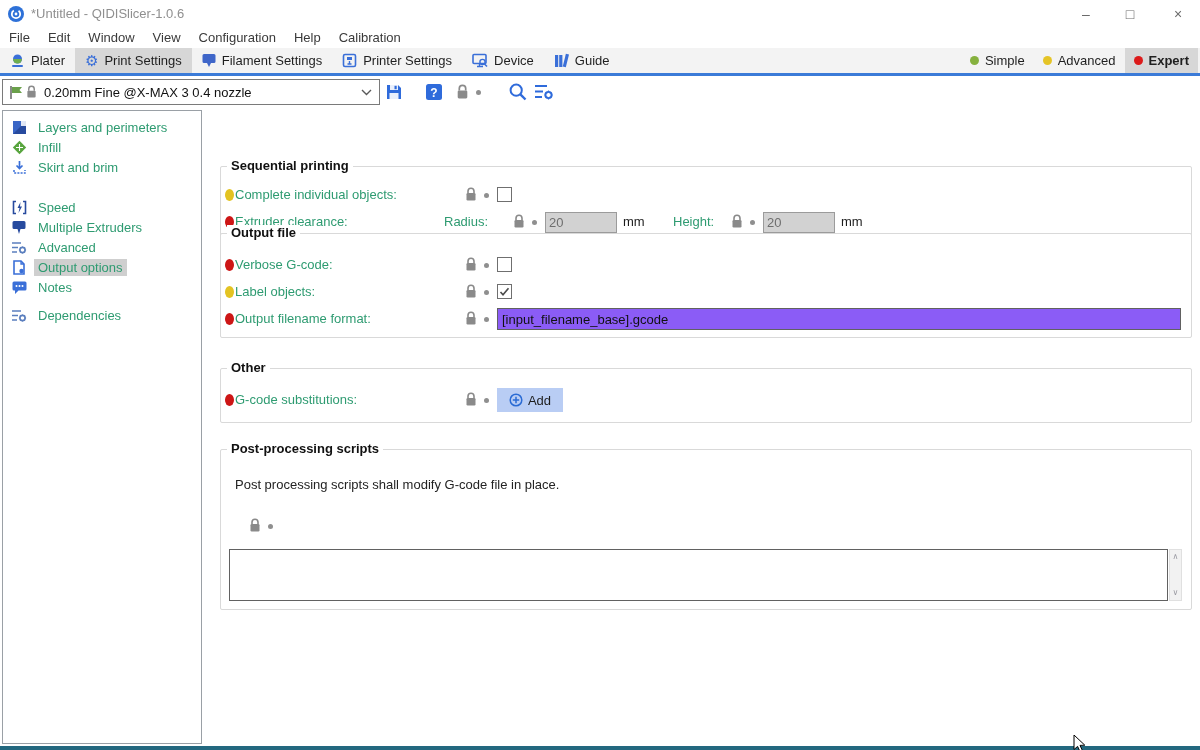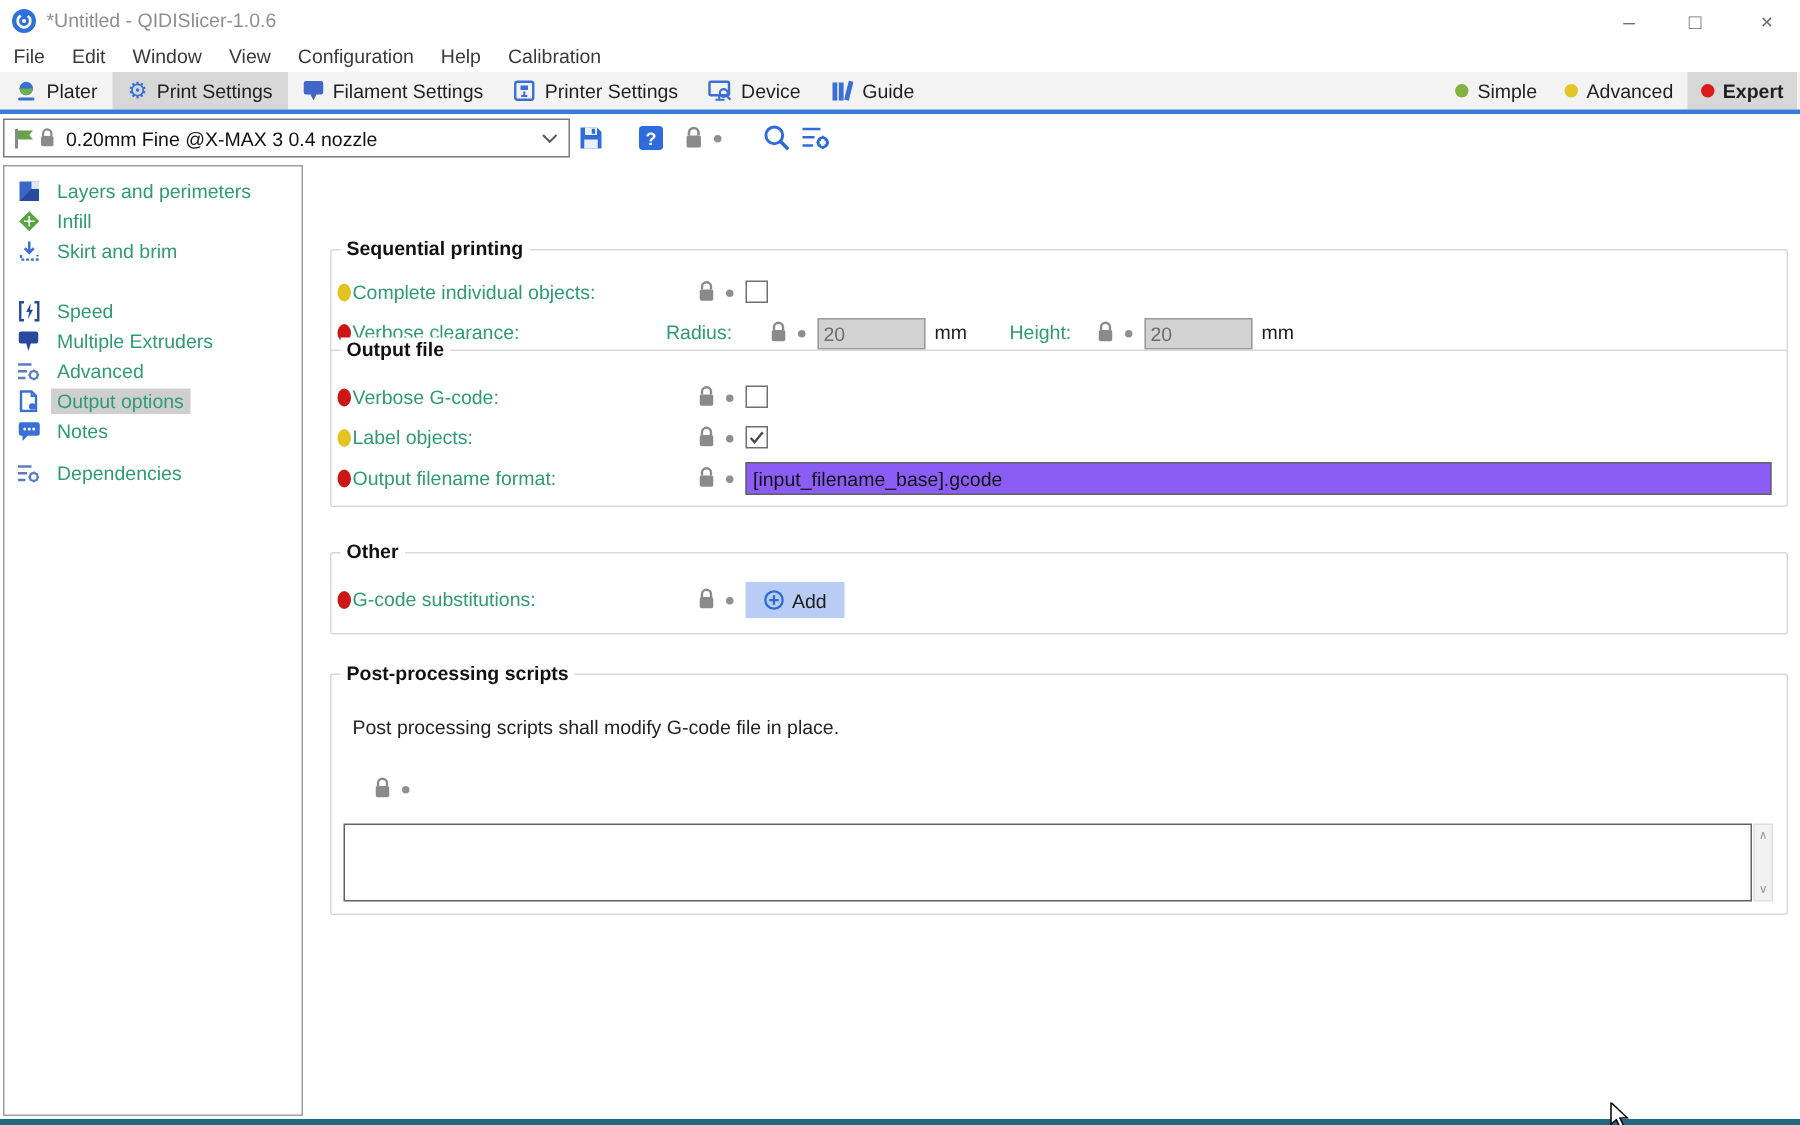--- a/index.html
+++ b/index.html
@@ -291,21 +291,21 @@
       <span class="opt-label">Complete individual objects:</span>
       <svg class="lock-btn" style="left:244px;" viewBox="0 0 12 15">
           <path d="M3 6V4.2a3 3 0 0 1 6 0V6" fill="none" stroke="#8a8a8a" stroke-width="1.6"></path>
           <rect x="1.5" y="6" width="9" height="7.5" rx="1.2" fill="#8a8a8a"></rect>
         </svg>
       <span class="dot-sep" style="left:263px;"></span>
       <span class="checkbox" style="left:276px;"></span>
     </div>
     <div class="row" style="top:45px;">
       <span class="bullet b-red" style="left:4px;"></span>
-      <span class="opt-label">Verbose clearance:</span>
+      <span class="opt-label">Extruder clearance:</span>
       <span class="sub-label" style="left:223px;">Radius:</span>
       <svg class="lock-btn" style="left:292px;" viewBox="0 0 12 15">
           <path d="M3 6V4.2a3 3 0 0 1 6 0V6" fill="none" stroke="#8a8a8a" stroke-width="1.6"></path>
           <rect x="1.5" y="6" width="9" height="7.5" rx="1.2" fill="#8a8a8a"></rect>
         </svg>
       <span class="dot-sep" style="left:311px;"></span>
       <input class="num-input" style="left: 324px;" disabled="" value="20">
       <span class="unit" style="left:402px;">mm</span>
       <span class="sub-label" style="left:452px;">Height:</span>
       <svg class="lock-btn" style="left:510px;" viewBox="0 0 12 15">

